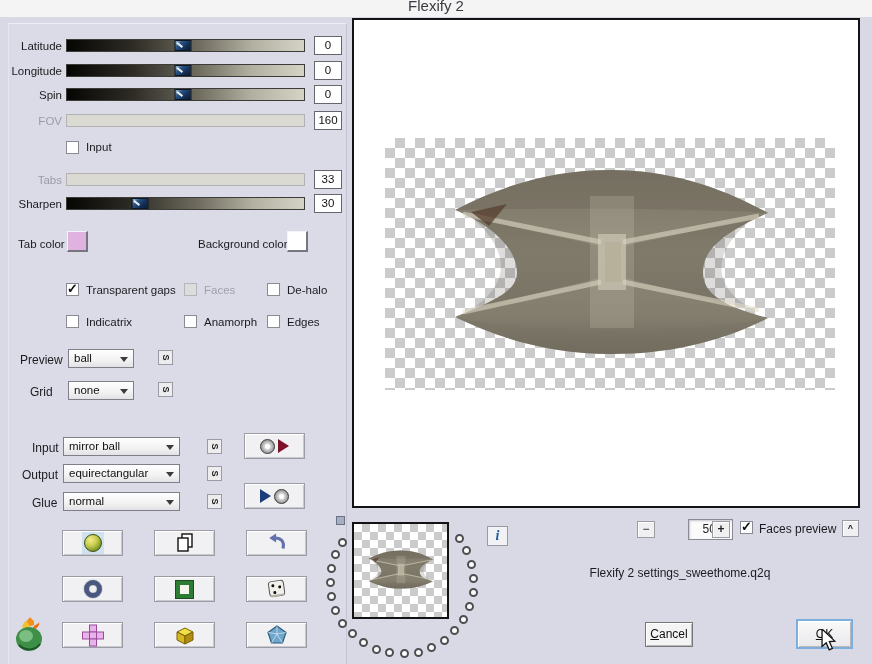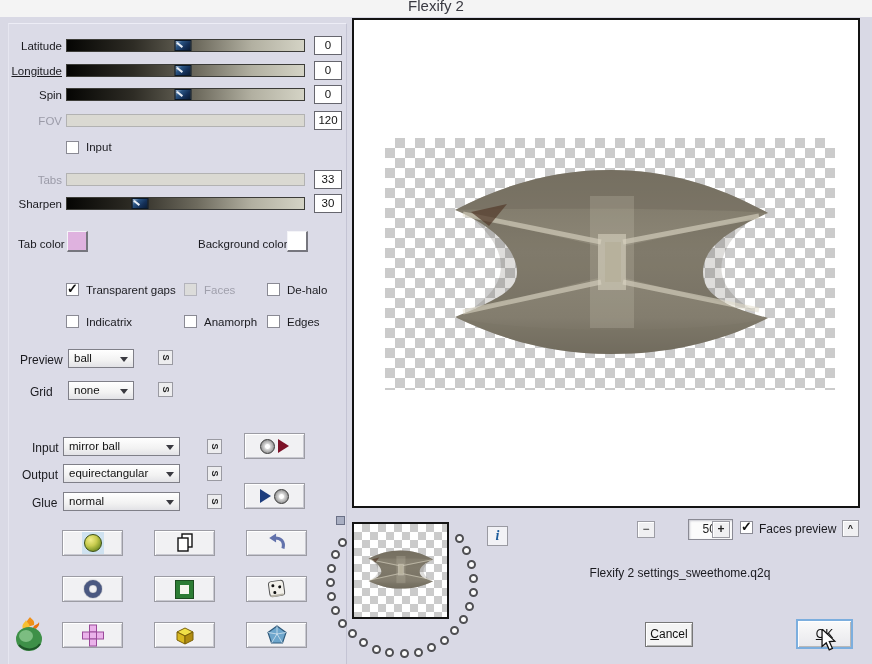--- a/index.html
+++ b/index.html
@@ -102,37 +102,37 @@
   <div class="left-panel"></div>
 
   <div class="srow" style="left:8px; top:22px; width:340px;">
     <span class="slabel" style="left:0; right:auto; width:54px;">Latitude</span>
     <div class="track">
         <div class="thumb" style="left: 49%;"></div>
       </div>
     <div class="vbox">0</div>
   </div>
   <div class="srow" style="left:8px; top:47px; width:340px;">
-    <span class="slabel" style="left:0; right:auto; width:54px;text-decoration:underline;">Longitude</span>
+    <span class="slabel" style="left:0; right:auto; width:54px;">Longitude</span>
     <div class="track">
         <div class="thumb" style="left: 49%;"></div>
       </div>
     <div class="vbox">0</div>
   </div>
   <div class="srow" style="left:8px; top:71px; width:340px;">
     <span class="slabel" style="left:0; right:auto; width:54px;">Spin</span>
     <div class="track">
         <div class="thumb" style="left: 49%;"></div>
       </div>
     <div class="vbox">0</div>
   </div>
   <div class="srow" style="left:8px; top:97px; width:340px;">
     <span class="slabel dis" style="left:0; right:auto; width:54px;">FOV</span>
     <div class="track dis"></div>
-    <div class="vbox">120</div>
+    <div class="vbox">160</div>
   </div>
   <div class="srow" style="left:8px; top:156px; width:340px;">
     <span class="slabel dis" style="left:0; right:auto; width:54px;">Tabs</span>
     <div class="track dis"></div>
     <div class="vbox">33</div>
   </div>
   <div class="srow" style="left:8px; top:180px; width:340px;">
     <span class="slabel" style="left:0; right:auto; width:54px;">Sharpen</span>
     <div class="track">
         <div class="thumb" style="left: 31%;"></div>

